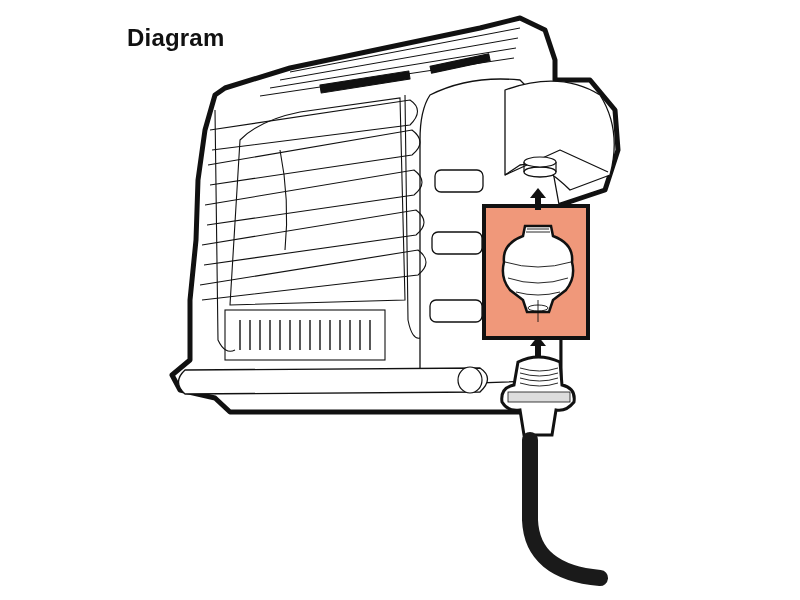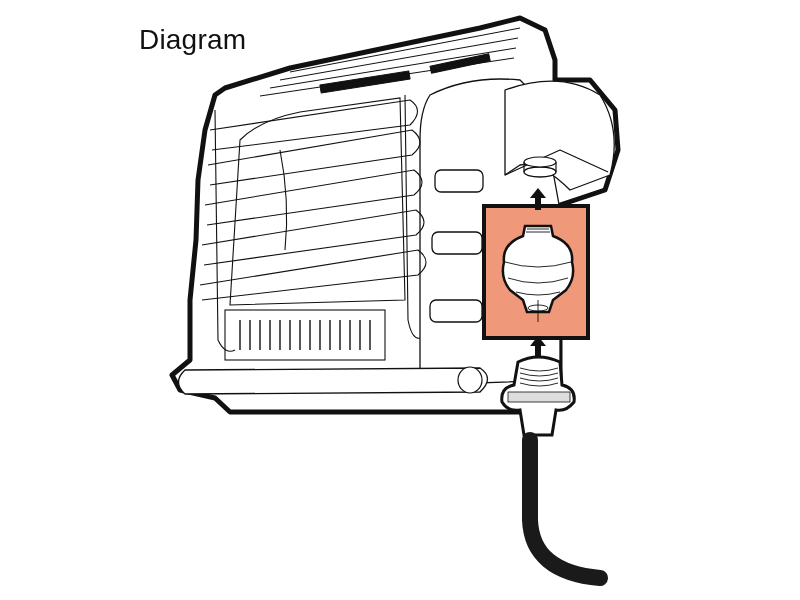--- a/index.html
+++ b/index.html
@@ -1,17 +1,17 @@
 <!DOCTYPE html>
 <html><head>
   <meta charset="utf-8">
   <style>
     html, body { margin: 0; padding: 0; background: #ffffff; }
     body { width: 800px; height: 600px; position: relative; overflow: hidden; font-family: "Liberation Sans", sans-serif; }
-    .title { position: absolute; left: 127px; top: 24px; font-size: 28px; font-weight: normal; color: #111; letter-spacing: 0.2px; margin-left: 12px; }
+    .title { position: absolute; left: 127px; top: 24px; font-size: 24px; font-weight: bold; color: #111; letter-spacing: 0.2px; }
     svg.art { position: absolute; left: 0; top: 0; }
   </style>
 </head>
 <body>
 
 <div class="title">Diagram</div>
 
 <svg class="art" width="800" height="600" viewBox="0 0 800 600">
 
   <g fill="#fff" stroke="#111" stroke-linejoin="round">

